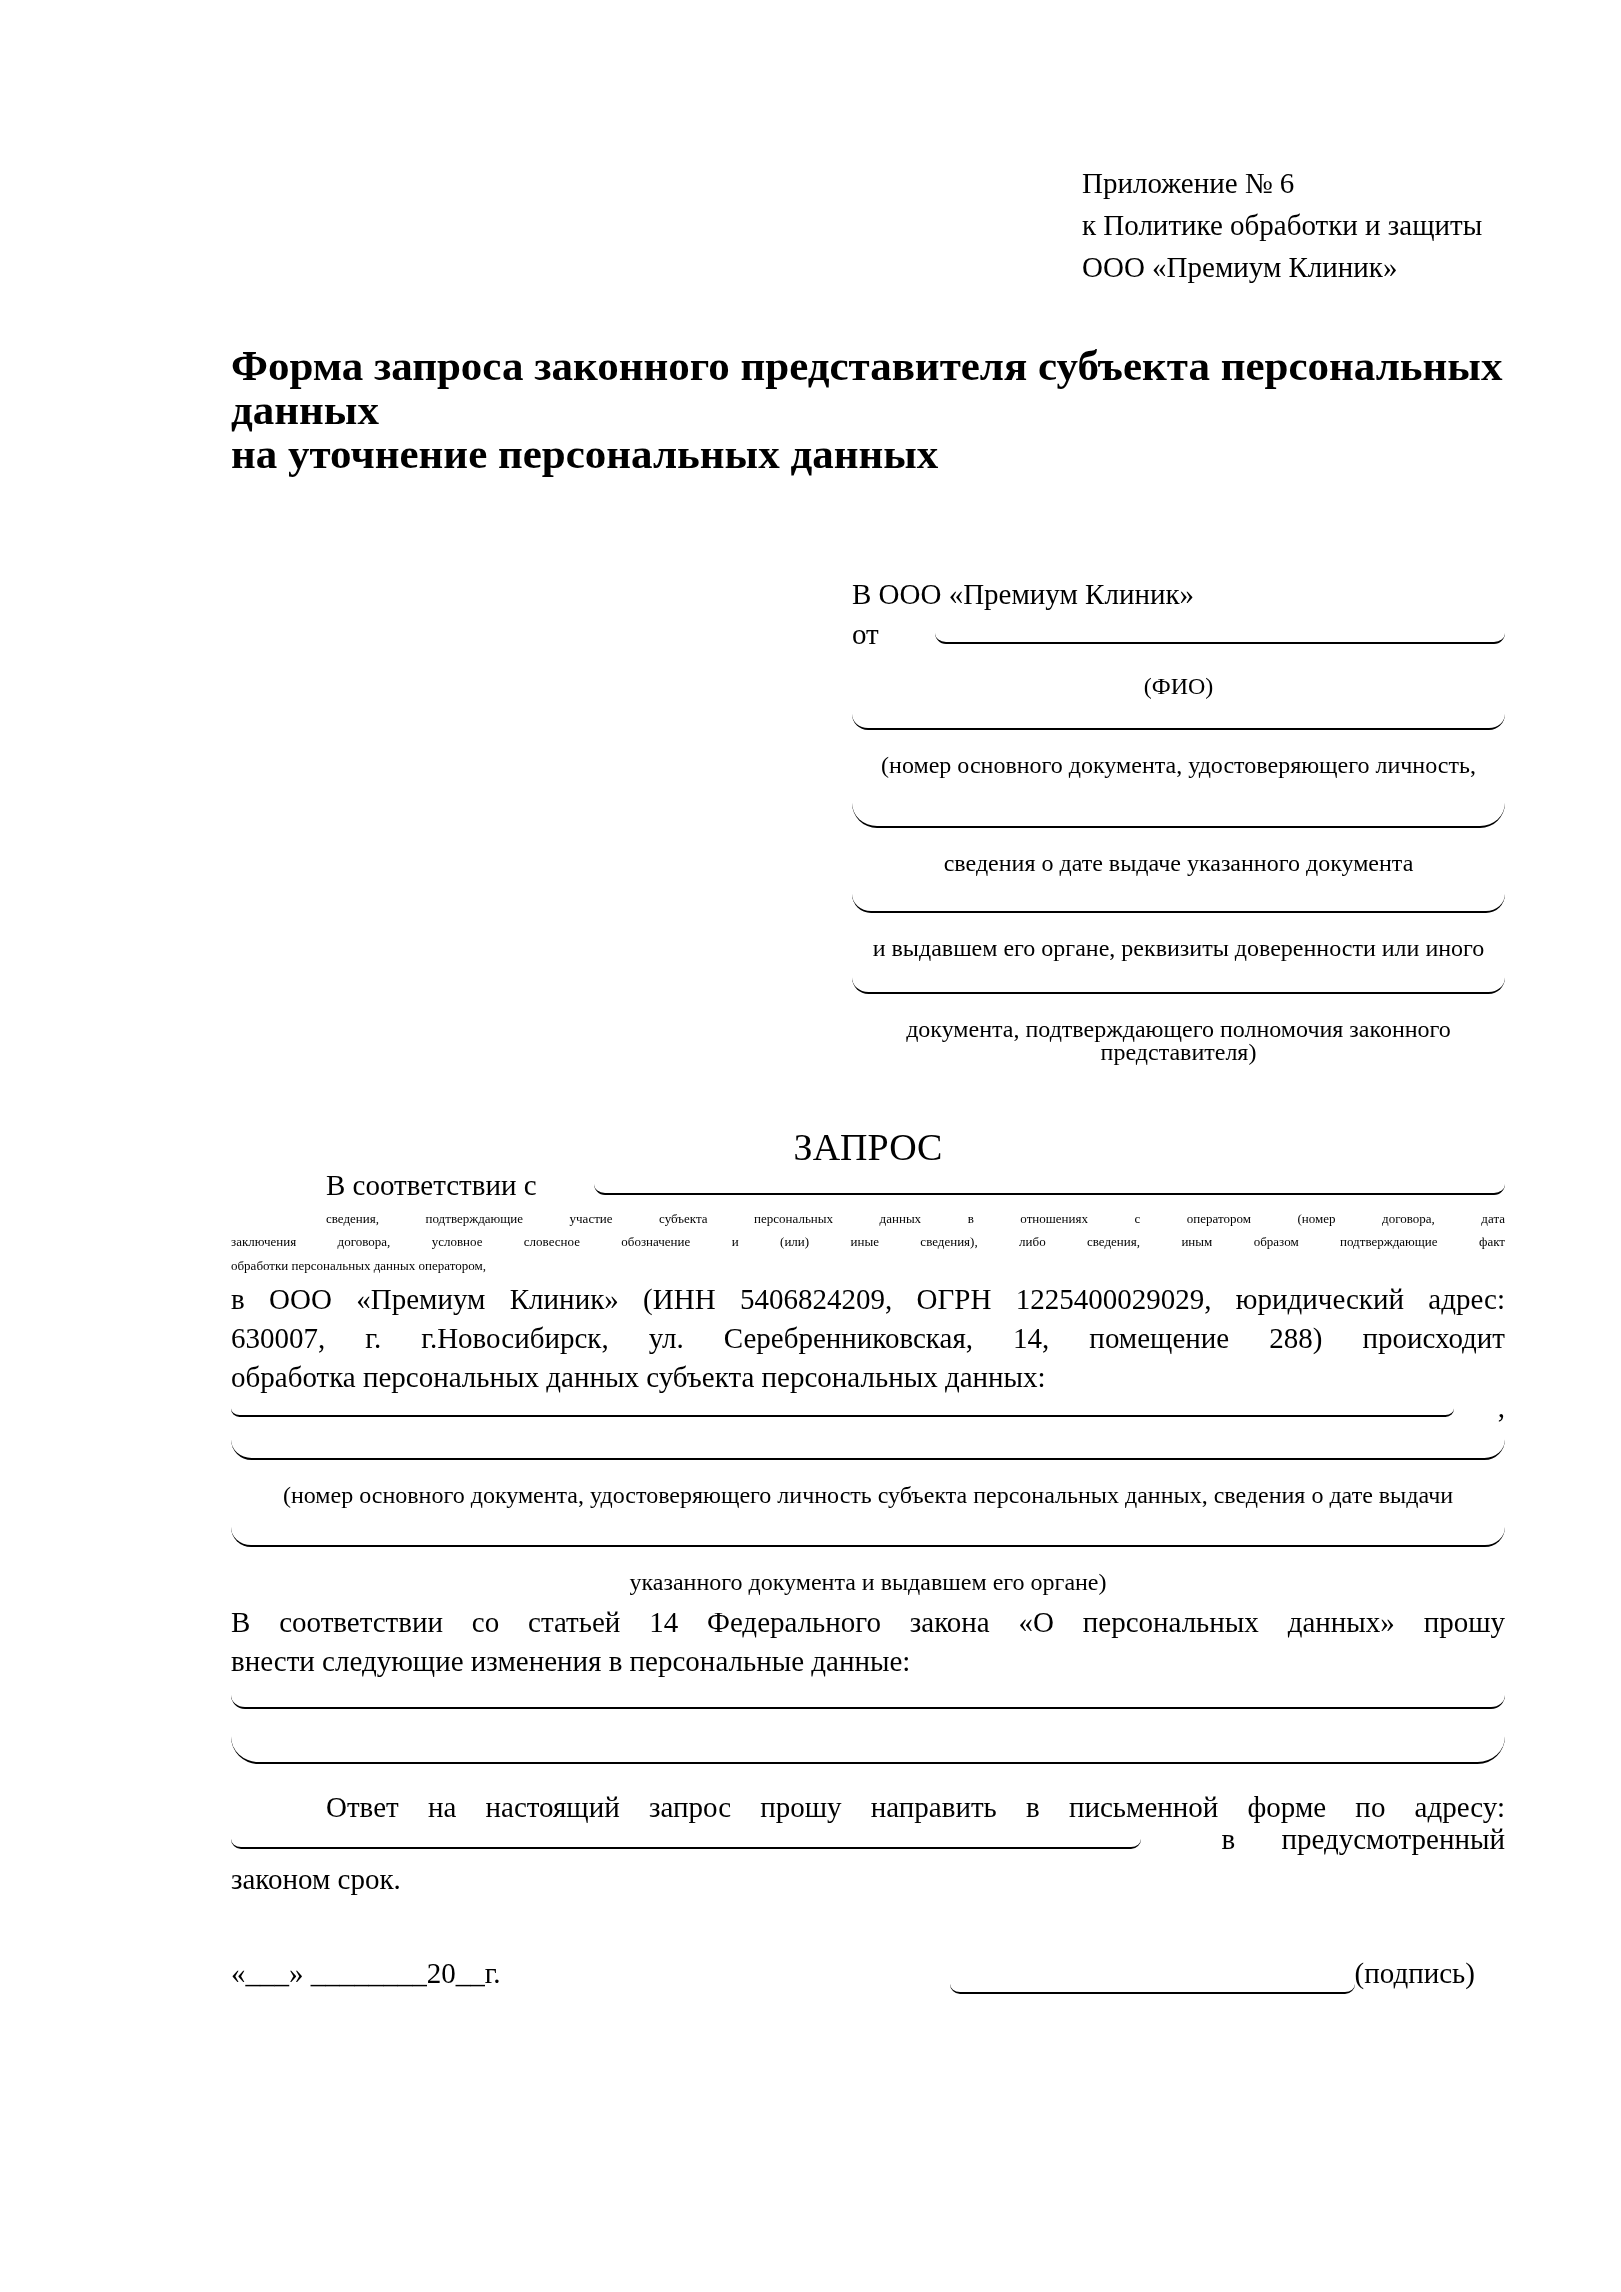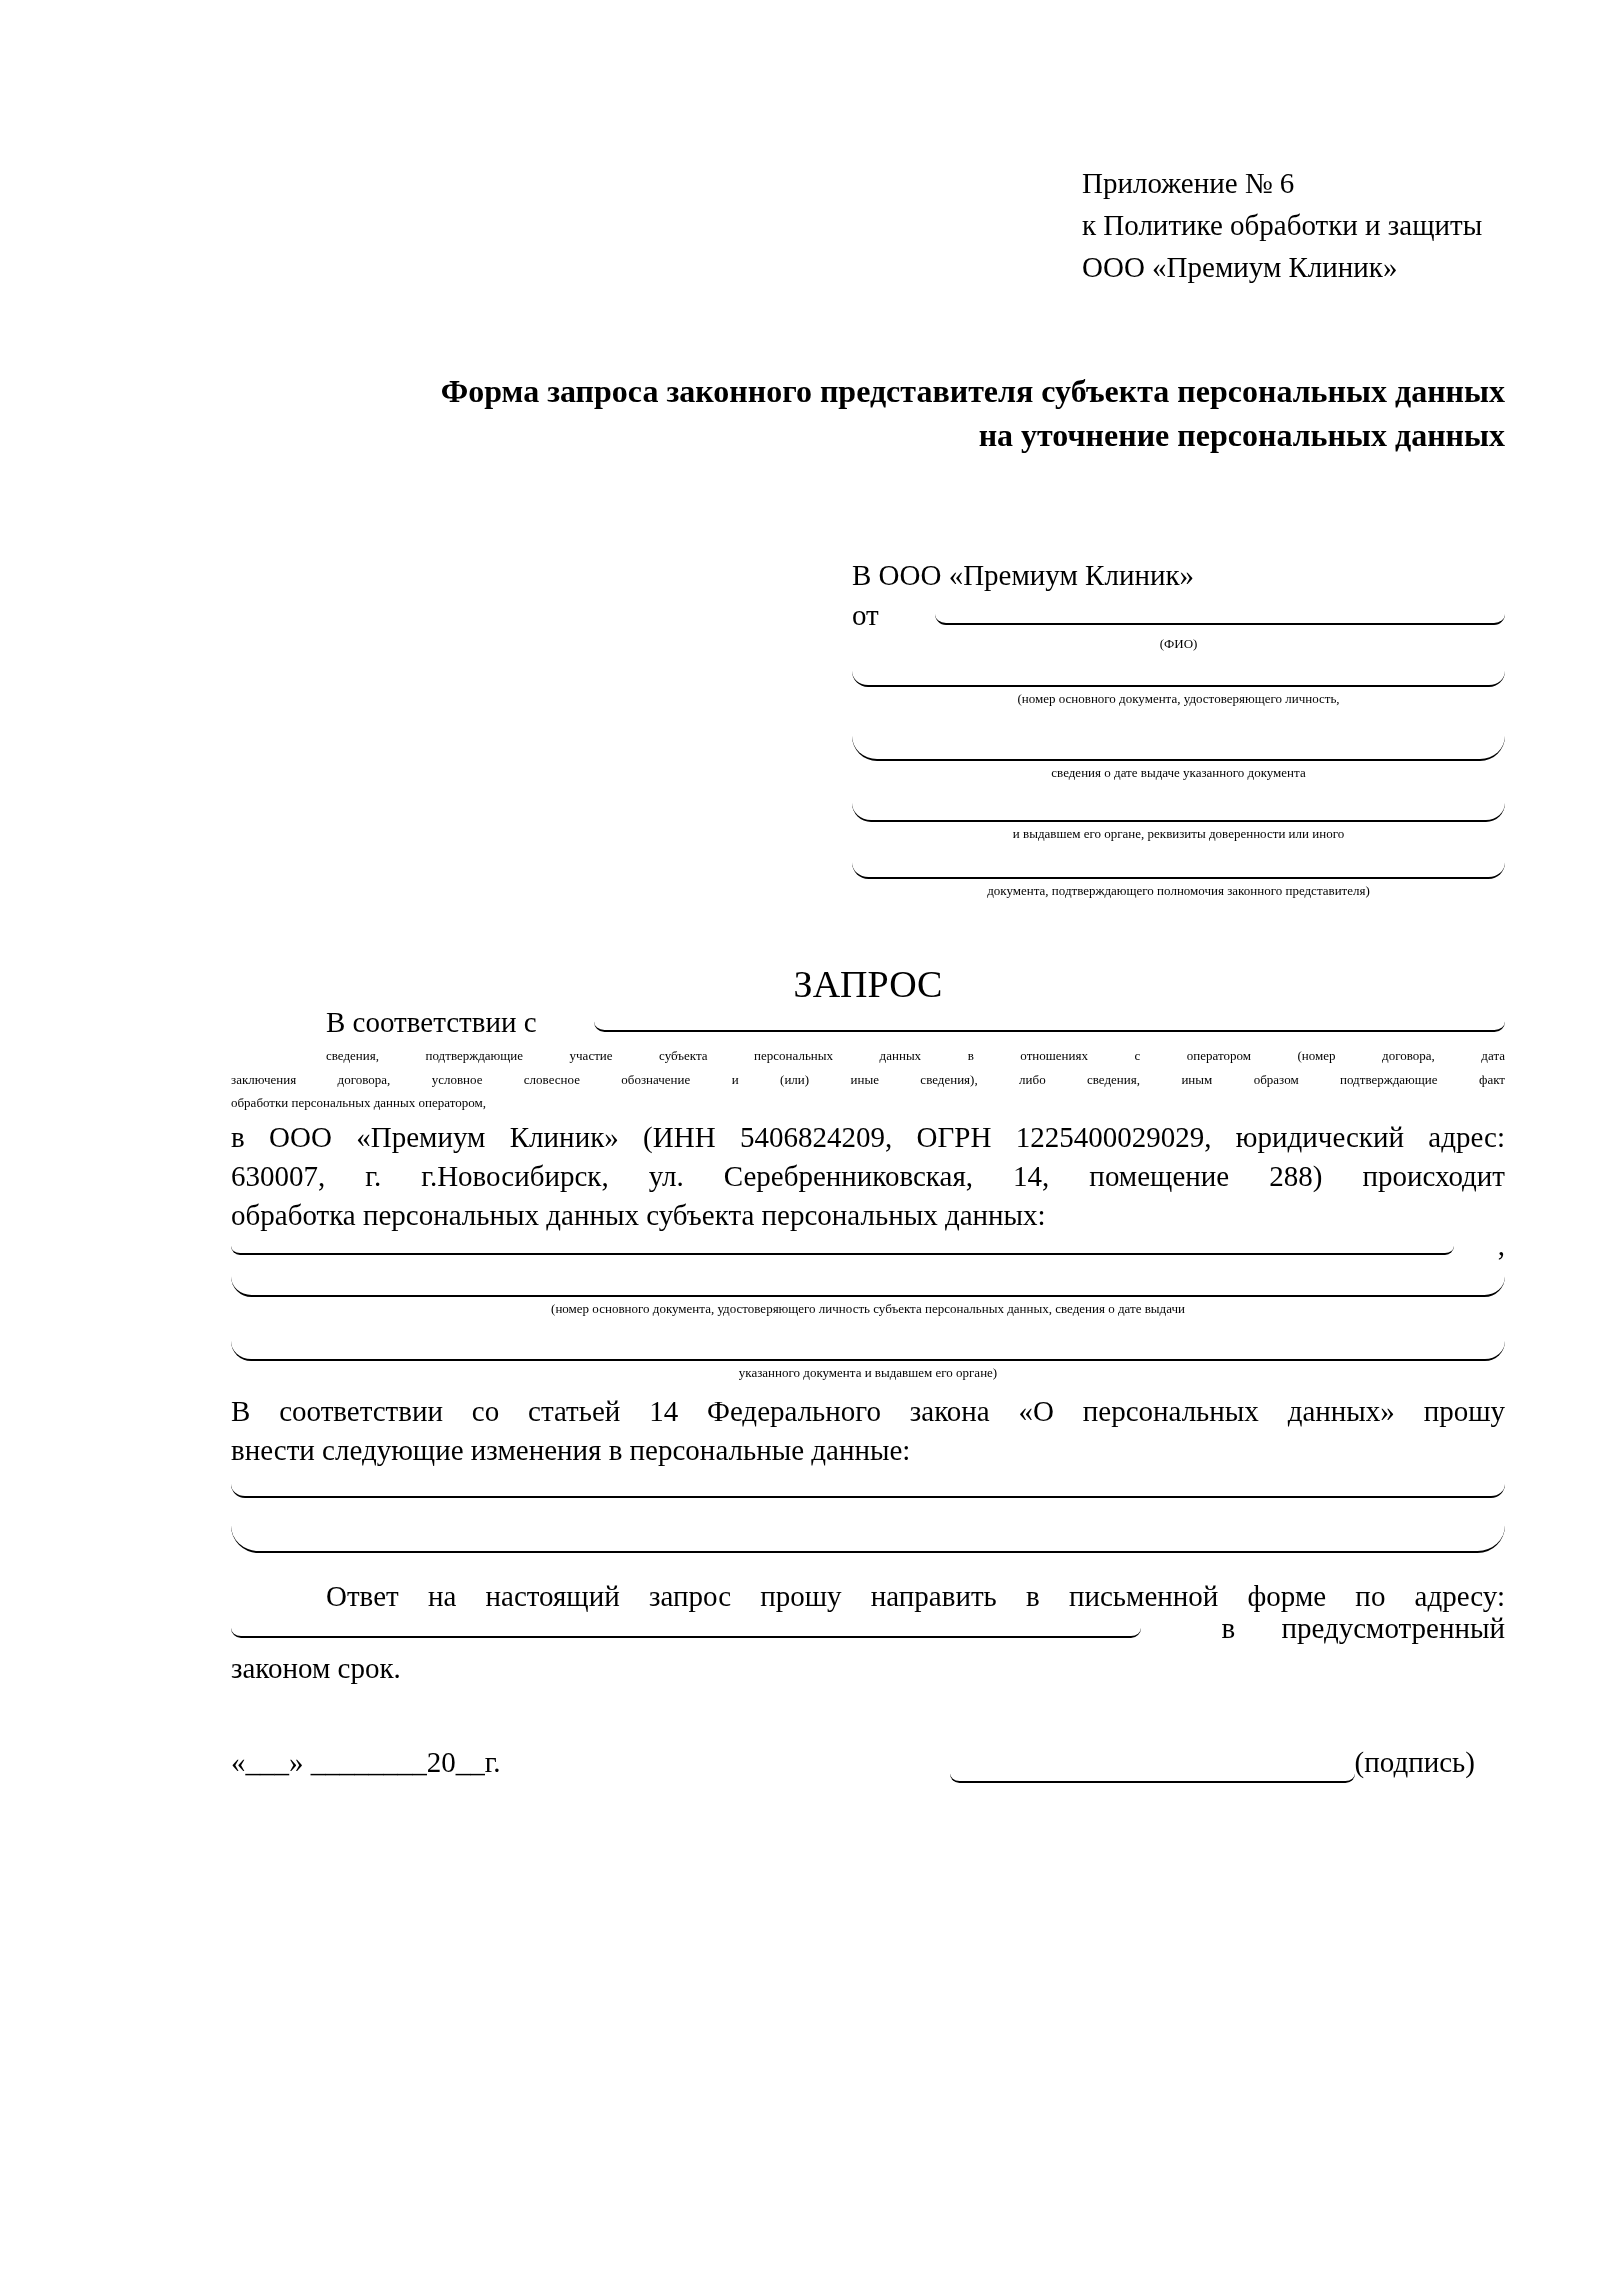--- a/index.html
+++ b/index.html
@@ -8,34 +8,34 @@
     width:1621px; height:2293px; overflow:hidden;
     font-family:"Liberation Serif","DejaVu Serif",serif;
     color:#000; font-size:29px; position:relative;
   }
   .page { position:absolute; inset:0; padding:162px 116px 0 231px; background:#fff; }
 
   
   .doc-header { margin-left:851px; font-size:29px; line-height:42px; }
 
   
-  .doc-title { margin-top:81px; text-align:right; font-weight:bold; font-size:32px; line-height:44px; }
+  .doc-title { margin-top:56px; text-align:left; font-weight:bold; font-size:43px; line-height:44px; }
 
   
   .addressee { margin-left:621px; margin-top:98px; }
   .addr-to { font-size:29px; line-height:40px; }
   .row { display:flex; }
   .baseline { align-items:baseline;gap:44px; }
   .from-row { margin-top:3.9px; }
   .from-label { line-height:33px; white-space:nowrap; }
   .uline { border-bottom:2.9px solid #000; }
   .grow { flex:1 1 auto; }
   .from-row .uline { height:21.6px; margin-left:11.8px; }
 
-  .cap { font-size:13px; line-height:23.5px; }
+  .cap { font-size:24px; line-height:23.5px;margin-top:24px; }
   .center { text-align:center; }
 
   .blank { border-bottom:2.9px solid #000; }
   .b1 { height:32px; } .b2 { height:50px; } .b3 { height:38px; } .b4 { height:33px; }
 
   
   .request-heading { margin-top:62px; text-align:center; font-size:38px; line-height:40px; }
   .basis-row { margin-top:2px; }
   .basis-label { margin-left:95px; line-height:33px; white-space:nowrap; }
   .basis-row .uline { height:21.6px; margin-left:13.7px; }

